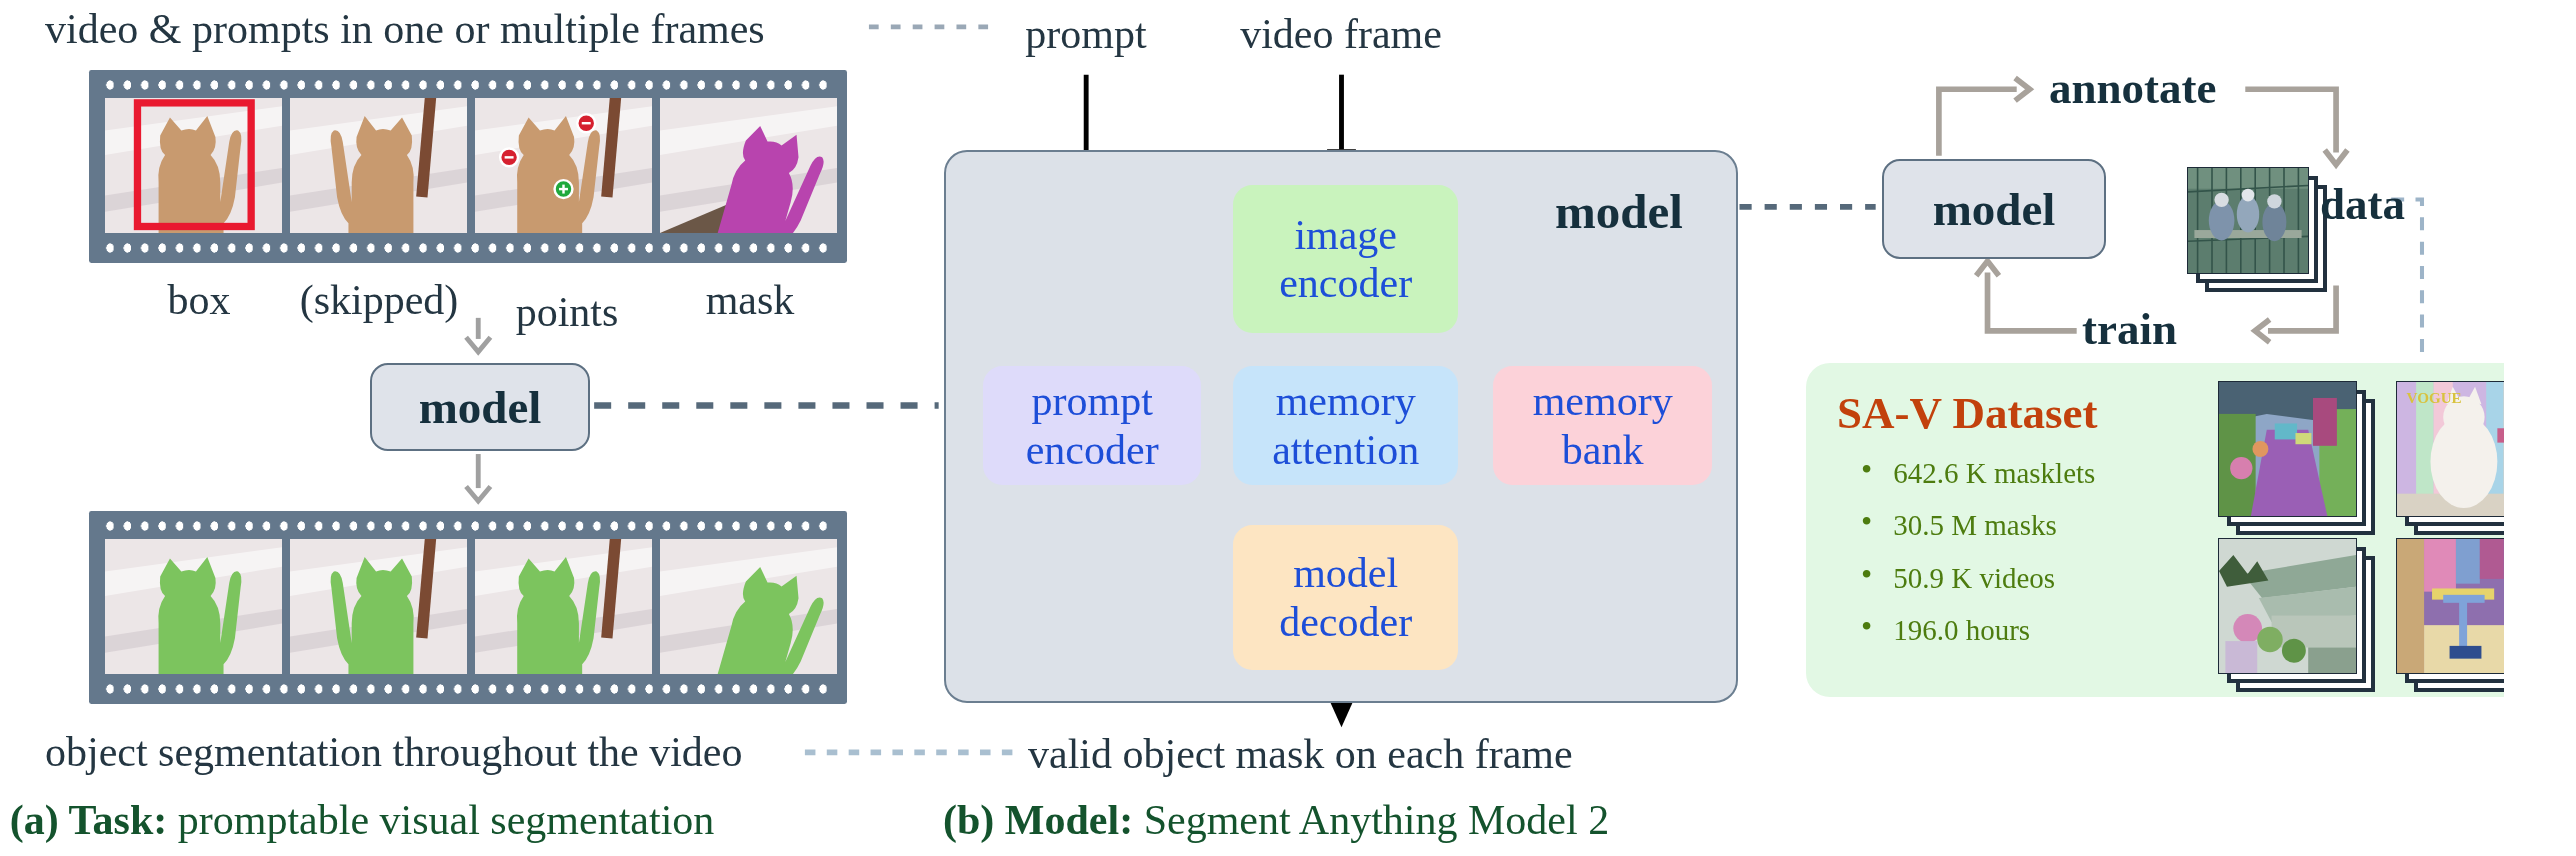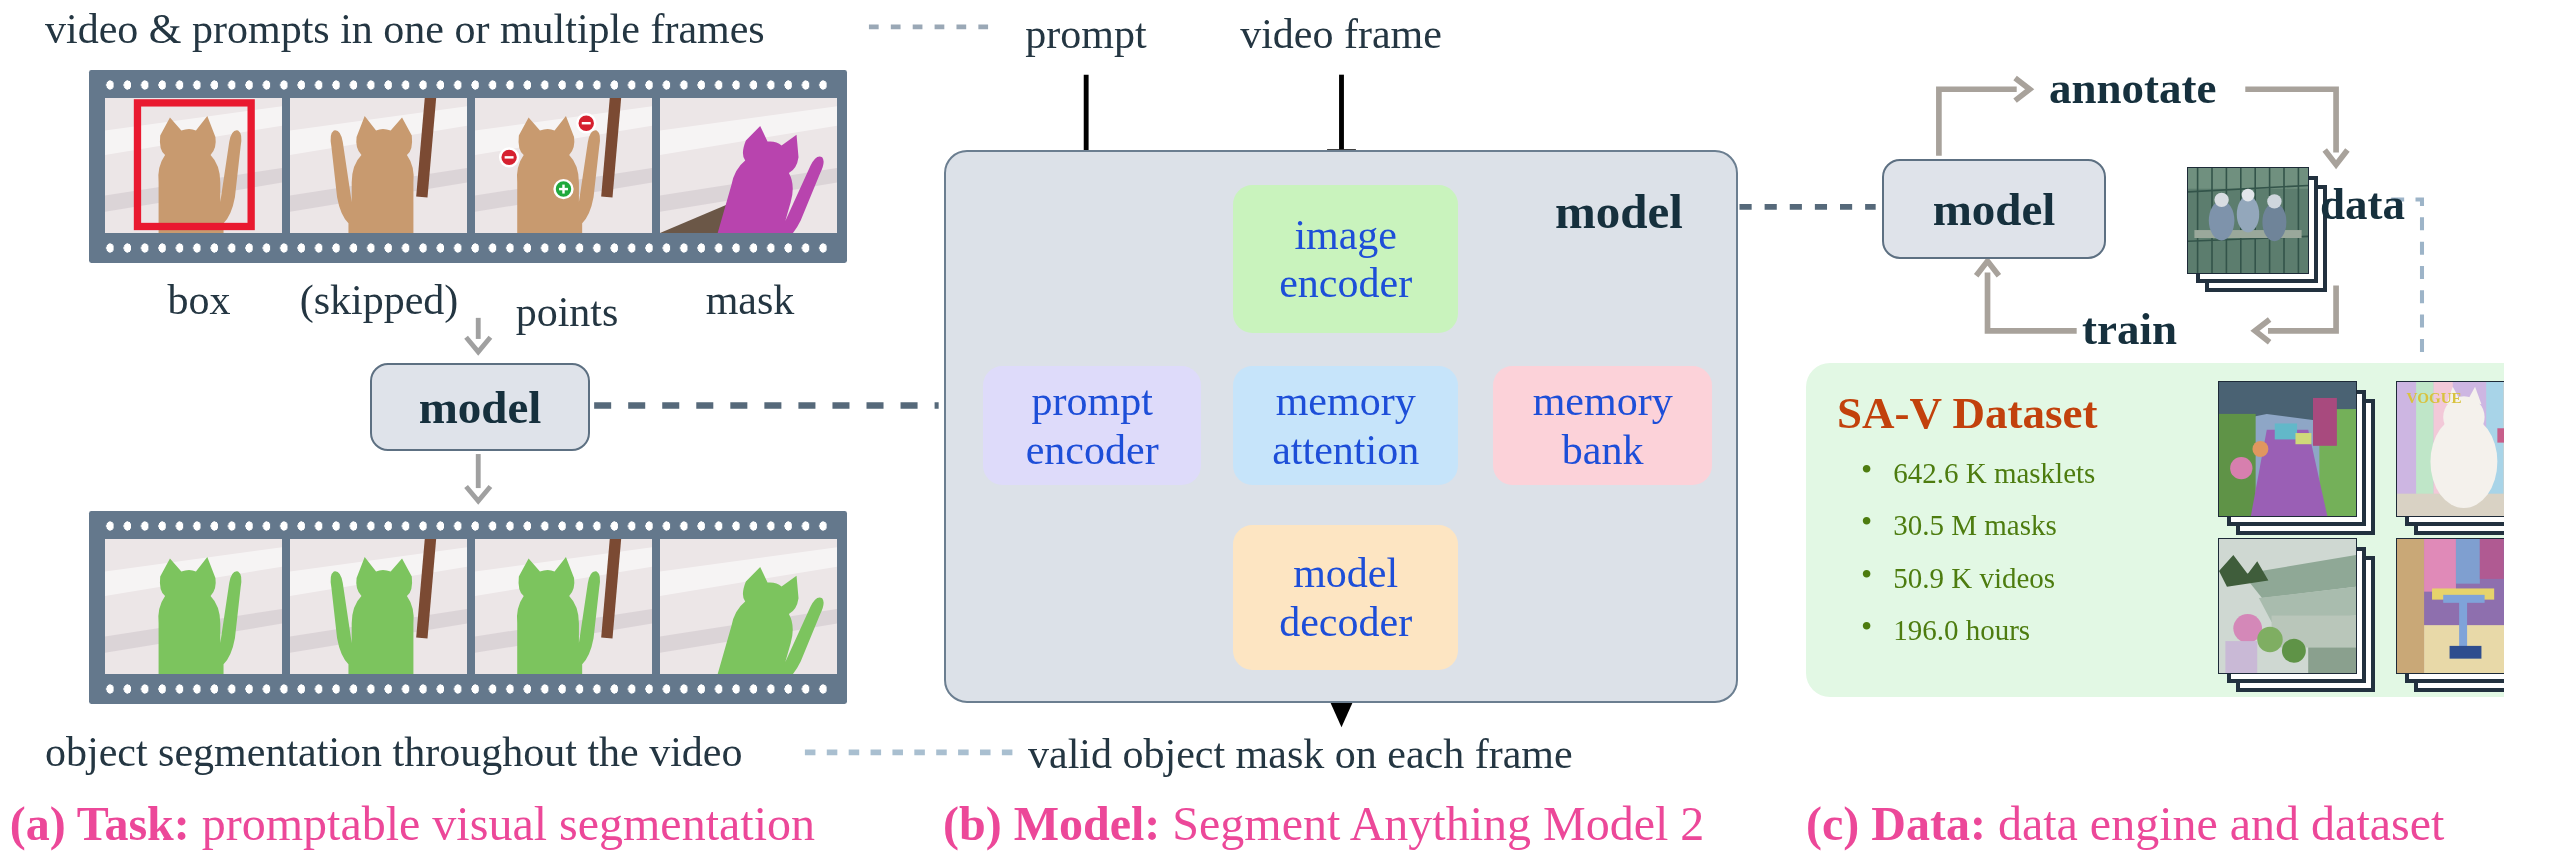--- a/index.html
+++ b/index.html
@@ -25,21 +25,21 @@
 
   
   .node{position:absolute; border-radius:19.5px; display:flex; align-items:center; justify-content:center;
         text-align:center; font-size:42px; color:#1d4ed8; line-height:1.15; padding:3.2px;}
   .model-node{position:absolute; border-radius:18px; background:var(--c-model-box,#dfe3ea);
         border:2.4px solid var(--c-model-box-border,#5d7082);
         display:flex; align-items:center; justify-content:center; font-size:47px;}
   .container-b{position:absolute; left:944px; top:150px; width:790px; height:549px;
         background:var(--c-container,#dce1e8); border:2.4px solid #6b7e90; border-radius:23px;}
 
-  .caption{position:absolute; font-size:48px; color:#ec4899; white-space:nowrap;text-align:center;}
+  .caption{position:absolute; font-size:42px; color:#14532d; white-space:nowrap;text-align:center;}
   .caption b{font-weight:700;}
 
   
   .sav-box{position:absolute; left:1806px; top:363px; width:747px; height:334px;
         background:var(--c-sav-box,#e2f8e4); border-radius:24px;}
   .sav-title{position:absolute; left:1837px; top:387px; font-size:45px; font-weight:700; color:#c2410c; white-space:nowrap;}
   .sav-bullets{position:absolute; left:1861px; top:454px; margin:0; padding:0; list-style:none;}
   .sav-bullets li{font-size:29px; color:#4d7c0f; margin-bottom:15.4px; white-space:nowrap;}
   .sav-bullets li::before{content:"•"; font-size:32px; margin-right:21px; position:relative; top:-3.2px;}
 
@@ -372,18 +372,15 @@
         <rect x="34" y="108" width="138" height="60" fill="#e8d9a8"></rect>
         <rect x="44" y="62" width="78" height="14" fill="#e6d36b"></rect>
         <rect x="78" y="76" width="10" height="64" fill="#7fa3d9"></rect>
         <rect x="58" y="70" width="52" height="10" fill="#7fa3d9"></rect>
         <rect x="66" y="134" width="40" height="16" fill="#2e4d8e"></rect>
         <rect x="140" y="40" width="32" height="70" fill="#5f74a8"></rect>
       </svg>
     </div>
   </div>
 
-  <div class="caption" style="left:1806px; top:796px;">
-    <b>(c) Data:</b><span> data engine and dataset</span>
-  </div>
 
 </div>
 
 
 </body></html>

